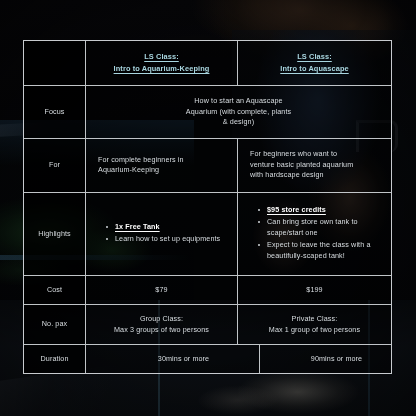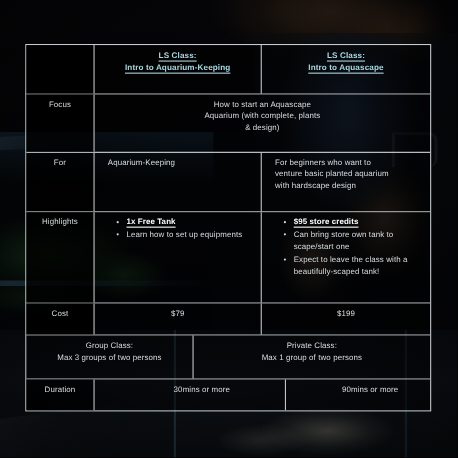--- a/index.html
+++ b/index.html
@@ -120,21 +120,21 @@
   .trow {
     display: flex;
     width: 100%;
     border-bottom: 1px solid rgba(226,230,234,0.85);
     background: rgba(0,0,0,0.42);
   }
   .trow:last-child { border-bottom: none; }
 
   .cell {
     display: flex;
-    align-items: flex-start;
+    align-items: center;
     justify-content: center;
     padding: 4px 6px;
     color: #d9dee2;
     font-size: 7.2px;
     line-height: 1.45;
     text-align: center;
     border-right: 1px solid rgba(226,230,234,0.85);
     letter-spacing: 0.1px;
   }
   .cell:last-child { border-right: none; }
@@ -247,20 +247,21 @@
         <span>Aquarium (with complete, plants</span>
         <span>&amp; design)</span>
       </div>
     </div>
   </div>
 
   <div class="trow row-for">
     <div class="cell c-label">For</div>
     <div class="cell c-mid left-text">
       <div class="twoline">
+        <span>For complete beginners in</span>
         <span>Aquarium-Keeping</span>
       </div>
     </div>
     <div class="cell c-right left-text">
       <div class="twoline">
         <span>For beginners who want to</span>
         <span>venture basic planted aquarium</span>
         <span>with hardscape design</span>
       </div>
     </div>
@@ -283,20 +284,21 @@
     </div>
   </div>
 
   <div class="trow row-cost">
     <div class="cell c-label">Cost</div>
     <div class="cell c-mid">$79</div>
     <div class="cell c-right">$199</div>
   </div>
 
   <div class="trow row-pax">
+    <div class="cell c-label">No. pax</div>
     <div class="cell c-mid">
       <div class="twoline">
         <span>Group Class:</span>
         <span>Max 3 groups of two persons</span>
       </div>
     </div>
     <div class="cell c-right">
       <div class="twoline">
         <span>Private Class:</span>
         <span>Max 1 group of two persons</span>

